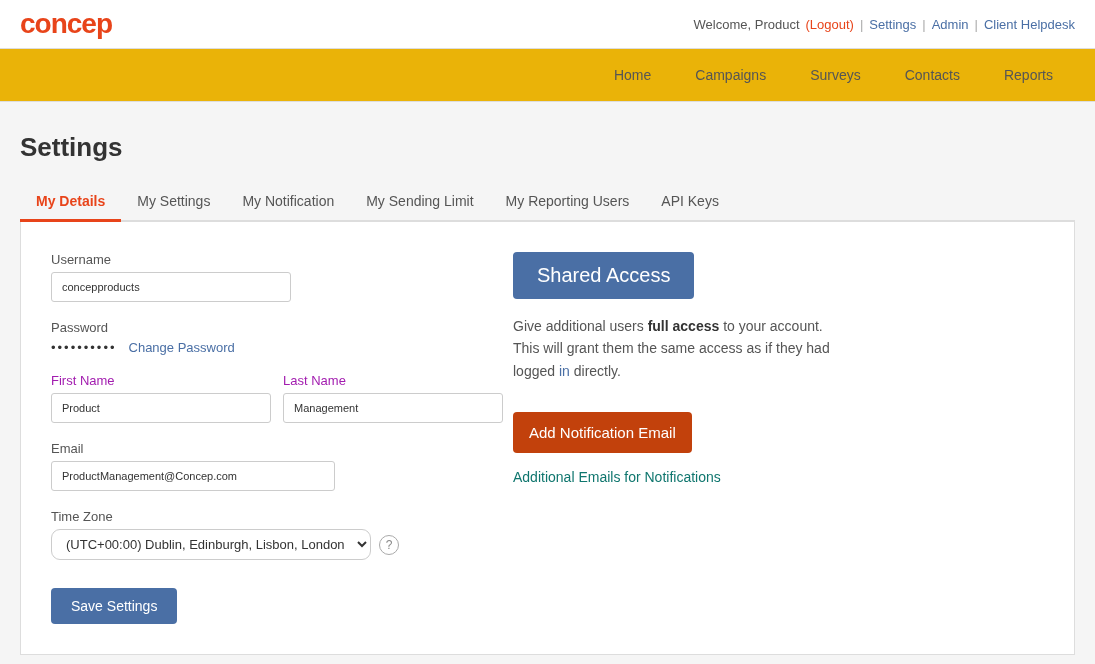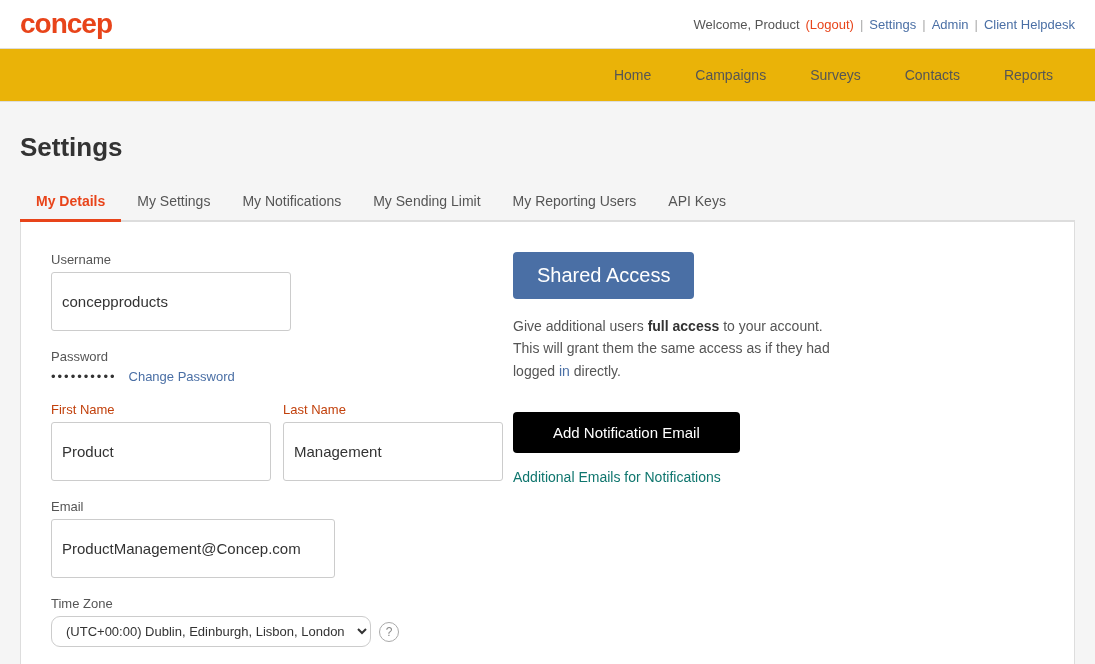--- a/index.html
+++ b/index.html
@@ -109,24 +109,24 @@
       margin-bottom: 18px;
     }
     .field-label {
       font-size: 13px;
       color: #555;
       margin-bottom: 5px;
       display: block;
     }
     .field-input {
       width: 220px;
-      padding: 20px 10px;
+      padding: 8px 10px;
       border: 1px solid #ccc;
       border-radius: 3px;
-      font-size: 15px;
+      font-size: 11px;
       color: #333;
       background: #fff;
     }
     .field-input-wide {
       width: 240px;
     }
     .password-row {
       display: flex;
       align-items: center;
       gap: 12px;
@@ -145,21 +145,21 @@
     .name-row {
       display: flex;
       gap: 12px;
     }
     .name-group {
       display: flex;
       flex-direction: column;
     }
     .name-group .field-label {
       font-size: 13px;
-      color: #c2410c;
+      color: #a21caf;
       margin-bottom: 5px;
     }
     .timezone-row {
       display: flex;
       align-items: center;
       gap: 8px;
     }
     .timezone-select {
       padding: 6px 10px;
       border: 1px solid #ccc;
@@ -213,25 +213,25 @@
     .access-desc {
       font-size: 14px;
       color: #555;
       line-height: 1.6;
       margin-bottom: 30px;
       max-width: 340px;
     }
     .access-desc strong { color: #333; }
     .access-desc .blue-text { color: #4a6fa5; }
     .notif-btn {
-      background: #000000;
+      background: #c2410c;
       color: #fff;
       border: none;
       border-radius: 4px;
-      padding: 12px 40px;
+      padding: 12px 16px;
       font-size: 15px;
       cursor: pointer;
       margin-bottom: 16px;
       display: inline-block;
     }
     .notif-desc {
       font-size: 14px;
       color: #0f766e;
     }
   </style>
@@ -259,21 +259,21 @@
   <a class="nav-item">Contacts</a>
   <a class="nav-item">Reports</a>
 </div>
 
 <div id="page">
   <h1 id="page-title">Settings</h1>
 
   <div id="tabs">
     <div class="tab active">My Details</div>
     <div class="tab">My Settings</div>
-    <div class="tab">My Notifications</div>
+    <div class="tab">My Notification</div>
     <div class="tab">My Sending Limit</div>
     <div class="tab">My Reporting Users</div>
     <div class="tab">API Keys</div>
   </div>
 
   <div id="settings-panel">
 
     <div id="left-col">
 
       

